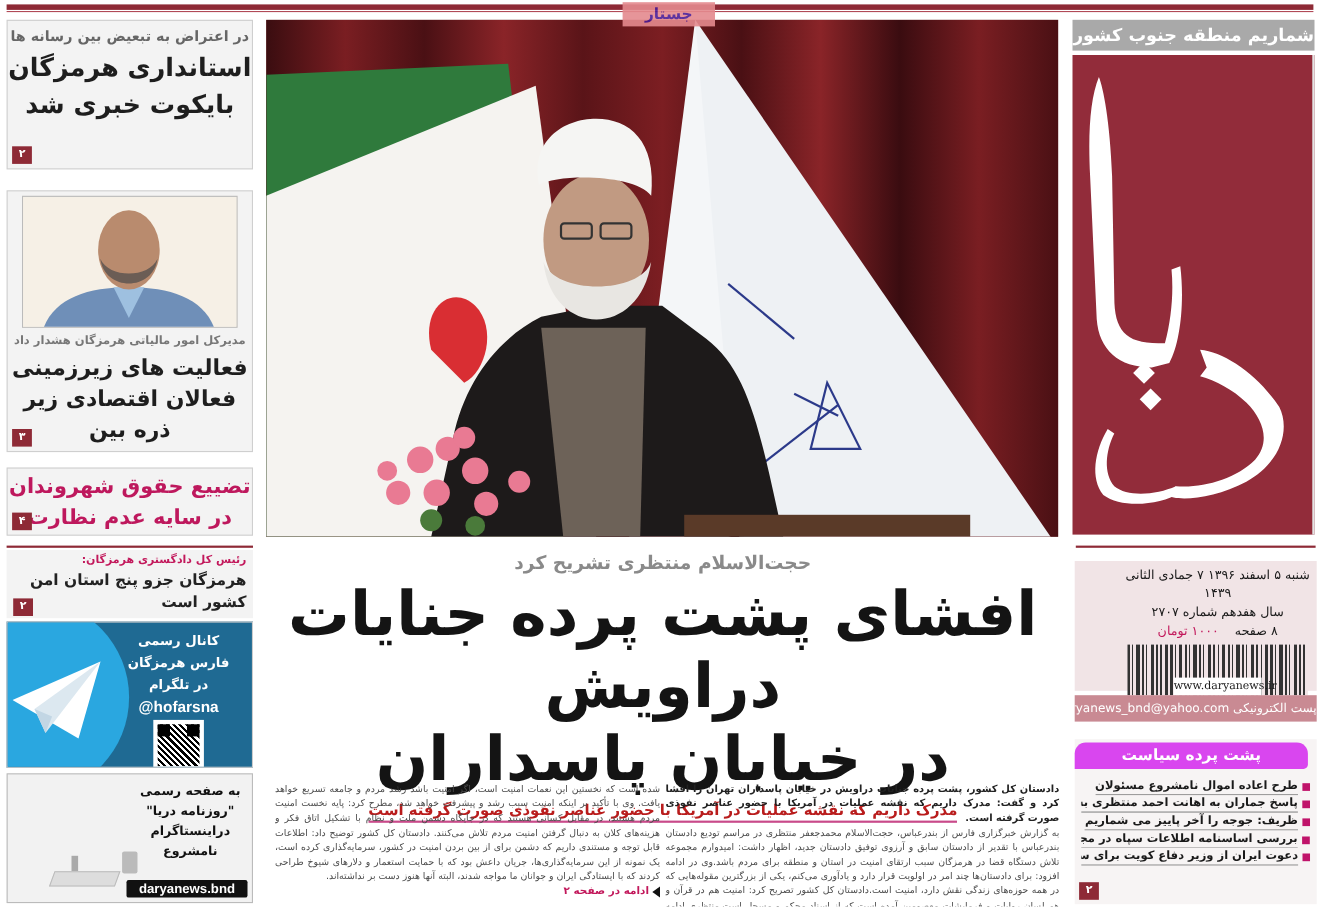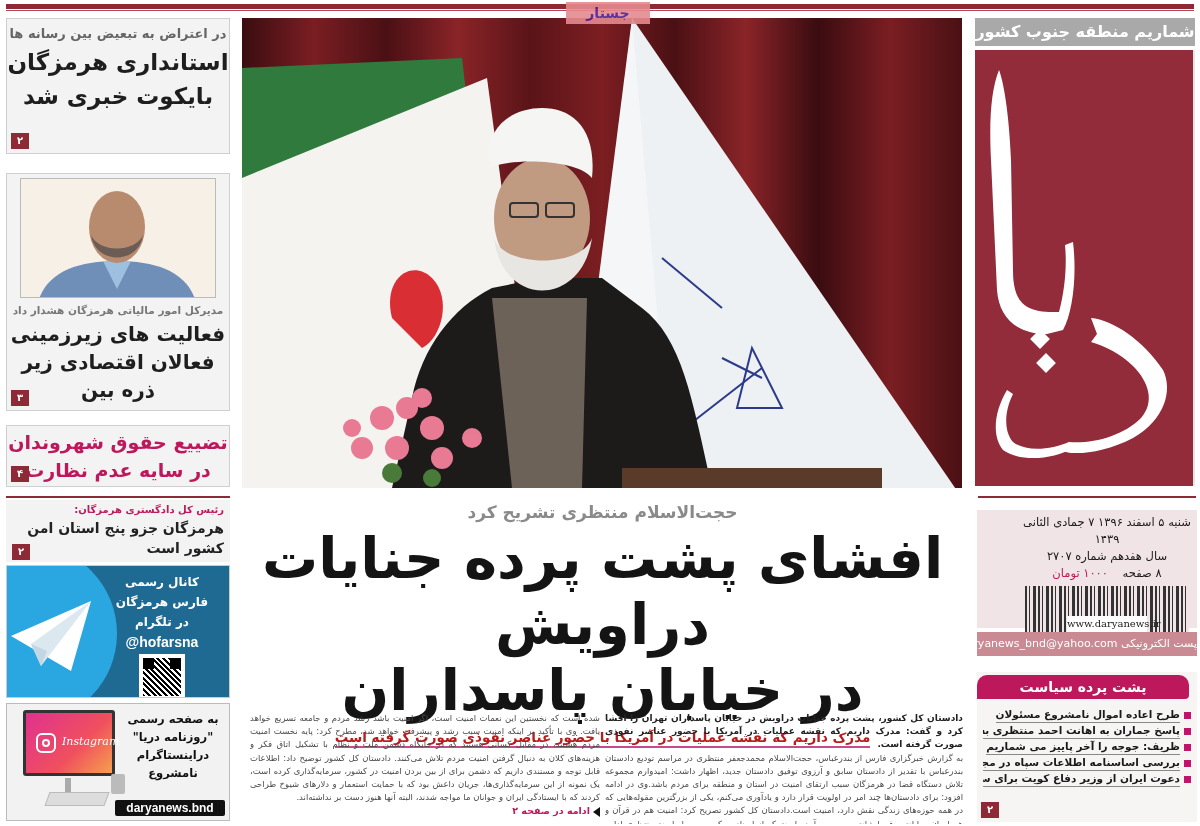--- a/index.html
+++ b/index.html
@@ -16,21 +16,21 @@
   .mast-logo svg { position: absolute; inset: 0; }
 
   .info-rule { position: absolute; left: 978px; top: 496px; width: 218px; height: 2px; background: #8e2a36; }
   .info-box { position: absolute; left: 977px; top: 510px; width: 220px; height: 118px; background: #f1e4e6; padding-top: 4px; text-align: center; font-size: 11.5px; line-height: 17px; padding-left: 40px; }
   .info-box .price { color: #c2185b; }
   .barcode { margin: 4px 8px 0; height: 46px; background: repeating-linear-gradient(90deg, #333 0 2px, #f1e4e6 2px 4px, #333 4px 5px, #f1e4e6 5px 8px, #333 8px 11px, #f1e4e6 11px 13px); position: relative; }
   .barcode span { position: absolute; bottom: 0; left: 42px; right: 42px; background: #fff; font-family: "DejaVu Serif", serif; font-size: 10px; line-height: 16px; direction: ltr; }
   .email-bar { position: absolute; left: 977px; top: 632px; width: 220px; height: 24px; background: #c98a93; color: #fff; font-size: 11px; line-height: 24px; text-align: center; white-space: nowrap; overflow: hidden; }
 
   .side-news { position: absolute; left: 977px; top: 672px; width: 220px; height: 150px; background: #f7f4f4; }
-  .side-news-head { background: #be185d; color: #fff; font-weight: bold; font-size: 14px; text-align: center; height: 24px; line-height: 24px; border-radius: 10px 10px 4px 0; margin: 3px 8px 0 0; }
+  .side-news-head { background: #d946ef; color: #fff; font-weight: bold; font-size: 14px; text-align: center; height: 24px; line-height: 24px; border-radius: 10px 10px 4px 0; margin: 3px 8px 0 0; }
   .side-news ul { list-style: none; padding: 8px 6px 0 6px; }
   .side-news li { font-size: 10.5px; font-weight: bold; line-height: 20px; white-space: nowrap; overflow: hidden; display: flex; align-items: center; gap: 4px; }
   .side-news li .bullet { width: 7px; height: 7px; background: #c0136a; flex: 0 0 7px; }
   .side-news li span.txt { border-bottom: 1px solid #888; line-height: 15px; }
   .side-news .pg { position: absolute; left: 4px; bottom: 4px; }
 
   
   .photo { position: absolute; left: 242px; top: 18px; width: 720px; height: 470px; overflow: hidden; background: #5a1a1c; }
   .photo svg { width: 100%; height: 100%; display: block; }
   .photo-label { position: absolute; left: 566px; top: 2px; width: 84px; height: 22px; background: #e48a8e; color: #4c1d95; font-weight: bold; font-size: 14px; text-align: center; line-height: 22px; opacity: 0.9; }
@@ -284,24 +284,20 @@
     <div>فارس هرمزگان</div>
     <div>در تلگرام</div>
     <div class="handle">@hofarsna</div>
     <div class="qr">
         <div></div>
       </div>
   </div>
 </div>
 
 <div class="insta">
-  <div class="screen">
-    <div class="logo-ic"></div>
-    <div class="logo-word">Instagram</div>
-  </div>
   <div class="stand"></div>
   <div class="kbd"></div>
   <div class="speaker"></div>
   <div class="txt">
     <div>به صفحه رسمی</div>
     <div>"روزنامه دریا"</div>
     <div>دراینستاگرام</div>
     <div>نامشروع</div>
   </div>
   <div class="handle">daryanews.bnd</div>

